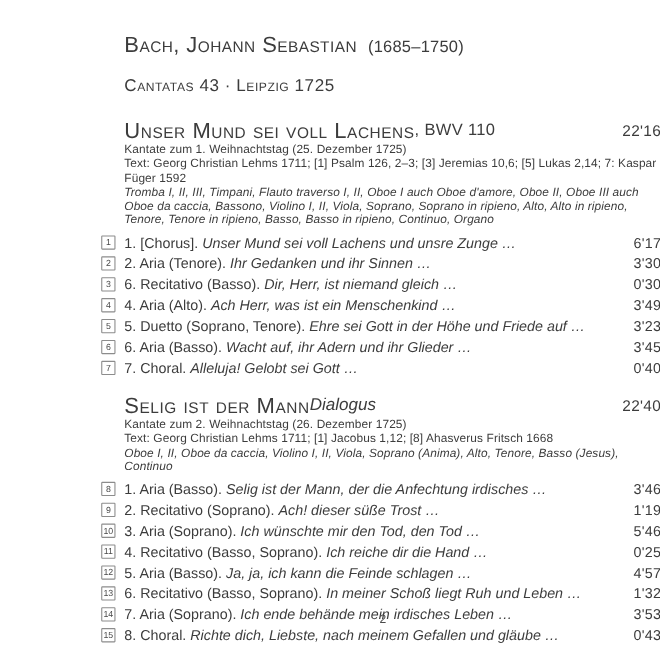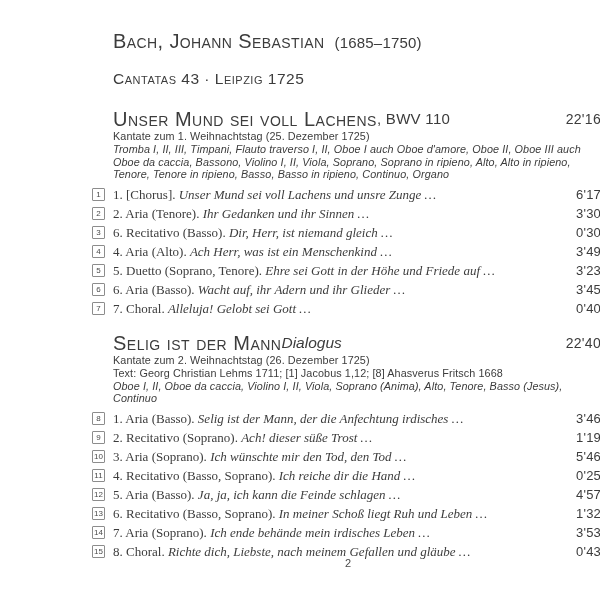--- a/index.html
+++ b/index.html
@@ -49,21 +49,21 @@
   
   .tracklist { margin-top: 4px; }
   .track-row { position: relative; display: flex; align-items: baseline; line-height: 19px; font-size: 13px; }
   .track-no {
     position: absolute; left: -21px; top: 3px;
     min-width: 9px; height: 11px; padding: 0 1px;
     border: 1px solid #8c8c8c; border-radius: 1px;
     font-size: 8px; line-height: 11px; text-align: center;
     color: #4a4a4a; background: #ffffff;
   }
-  .track-text { flex: 1; padding-right: 22px; white-space: nowrap; overflow: hidden; font-family: Liberation Serif, serif; }
+  .track-text { flex: 1; padding-right: 22px; white-space: nowrap; overflow: hidden; }
   .track-incipit { font-style: italic; }
   .track-dur { white-space: nowrap; font-size: 13px; letter-spacing: 0.2px; }
 
   
   .page-number {
     position: absolute; left: 0; right: 0; top: 557px;
     text-align: center; font-size: 11px; color: #4a4a4a;
   }
 </style>
 </head>
@@ -79,20 +79,21 @@
     <div class="collection-line">Cantatas 43 · Leipzig 1725</div>
 
     <div class="section first">
       <div class="sec-title-row">
         <span class="sec-name">Unser Mund sei voll Lachens</span>
           <span class="sec-bwv">, BWV 110</span>
           <span class="sec-subtitle-italic"></span>
         <span class="sec-duration">22'16</span>
       </div>
       <div class="sec-occasion">Kantate zum 1. Weihnachtstag (25. Dezember 1725)</div>
+      <div class="sec-text-credit">Text: Georg Christian Lehms 1711; [1] Psalm 126, 2–3; [3] Jeremias 10,6; [5] Lukas 2,14; 7: Kaspar Füger 1592</div>
       <div class="sec-scoring">Tromba I, II, III, Timpani, Flauto traverso I, II, Oboe I auch Oboe d'amore, Oboe II, Oboe III auch Oboe da caccia, Bassono, Violino I, II, Viola, Soprano, Soprano in ripieno, Alto, Alto in ripieno, Tenore, Tenore in ripieno, Basso, Basso in ripieno, Continuo, Organo</div>
 
       <div class="tracklist">
         <div class="track-row">
           <span class="track-no">1</span>
           <span class="track-text"><span>1. [Chorus]. </span><span class="track-incipit">Unser Mund sei voll Lachens und unsre Zunge …</span></span>
           <span class="track-dur">6'17</span>
         </div>
         <div class="track-row">
           <span class="track-no">2</span>

